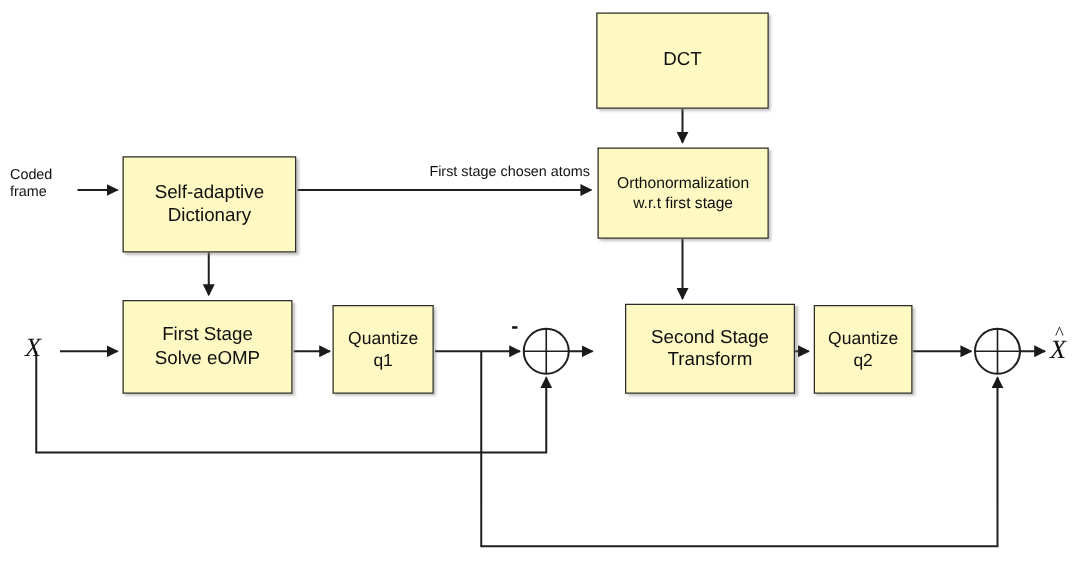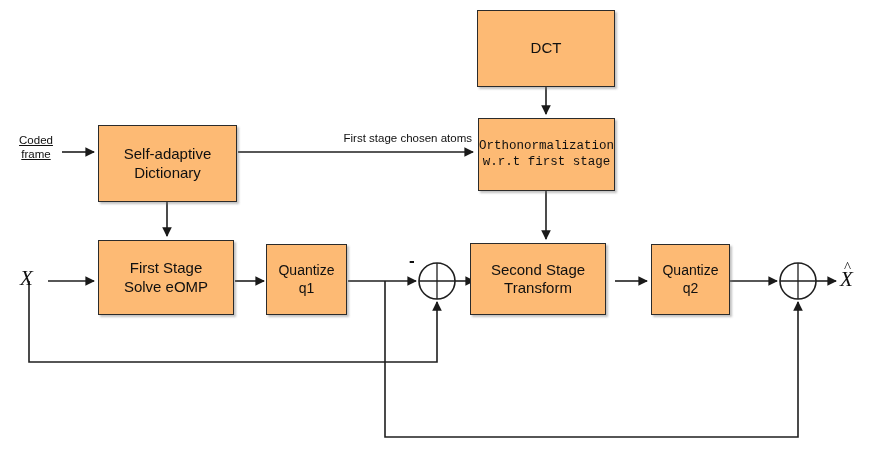--- a/index.html
+++ b/index.html
@@ -23,21 +23,21 @@
     left: 0;
     top: 0;
     width: 872px;
     height: 453px;
     pointer-events: none;
   }
   .box {
     position: absolute;
     box-sizing: border-box;
     border: 1px solid #2b2b2b;
-    background: #fdba74;
+    background: #fef9c3;
     display: flex;
     align-items: center;
     justify-content: center;
     text-align: center;
     line-height: 1.22;
     color: #101010;
     box-shadow: 2px 2px 2px rgba(120,120,120,0.45);
   }
   .box-text {
     display: block;
@@ -119,51 +119,51 @@
 
       <circle cx="798" cy="281" r="18" stroke="#1f1f1f" stroke-width="1.6" fill="#ffffff"></circle>
       <path d="M 780 281 L 816 281 M 798 263 L 798 299" stroke="#1f1f1f" stroke-width="1.3"></path>
     </g>
   </svg>
 
   <div class="box" style="left:477px; top:10px; width:138px; height:77px; font-size:15px;">
     <span class="box-text">DCT</span>
   </div>
 
-  <div class="box" style="left:478px; top:118px; width:137px; height:73px; font-size:12.5px;font-family:Liberation Mono, monospace;">
+  <div class="box" style="left:478px; top:118px; width:137px; height:73px; font-size:12.5px;">
     <span class="box-text">Orthonormalization
 w.r.t first stage</span>
   </div>
 
   <div class="box" style="left:98px; top:114px; width:139px; height:77px; font-size:15px;margin-top:11px;">
     <span class="box-text">Self-adaptive
 Dictionary</span>
   </div>
 
   <div class="box" style="left:98px; top:240px; width:136px; height:75px; font-size:15px;">
     <span class="box-text">First Stage
 Solve eOMP</span>
   </div>
 
   <div class="box" style="left:266px; top:244px; width:81px; height:71px; font-size:14px;">
     <span class="box-text">Quantize
 q1</span>
   </div>
 
-  <div class="box" style="left:470px; top:243px; width:136px; height:72px; font-size:15px;">
+  <div class="box" style="left:500px; top:243px; width:136px; height:72px; font-size:15px;">
     <span class="box-text">Second Stage
 Transform</span>
   </div>
 
   <div class="box" style="left:651px; top:244px; width:79px; height:71px; font-size:14px;">
     <span class="box-text">Quantize
 q2</span>
   </div>
 
-  <div class="lbl" style="left:8px; top:133px; width:56px; font-size:11.5px; text-align:center;text-decoration:underline;">Coded
+  <div class="lbl" style="left:8px; top:133px; width:56px; font-size:11.5px; text-align:left;">Coded
 frame</div>
 
   <div class="lbl" style="left:256px; top:131px; width:216px; font-size:11.5px; text-align:right;">First stage chosen atoms</div>
 
   <div class="math" style="left:20px; top:268px; font-size:21px;">X</div>
 
   <div style="position:absolute; left:840px; top:262px; width:26px; height:34px;">
     <span class="hat" style="left:4px; top:-2px; font-size:15px;">^</span>
     <span class="math" style="left:0px; top:7px; font-size:21px;">X</span>
   </div>

